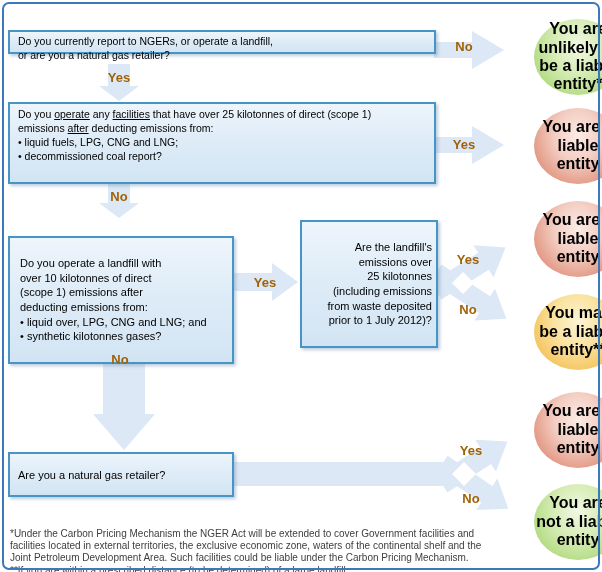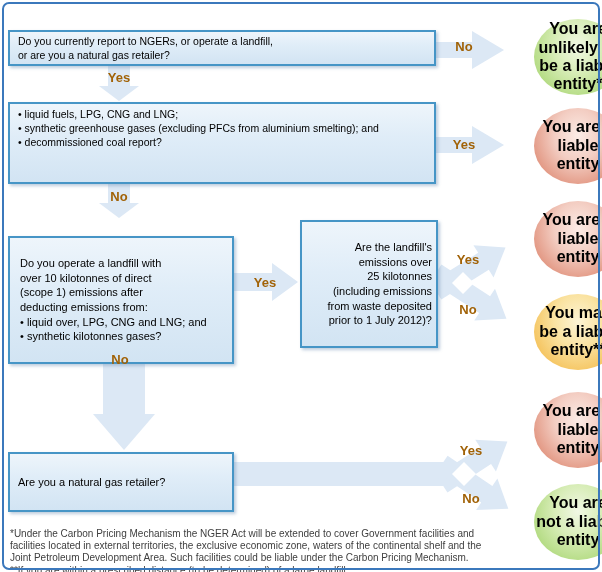--- a/index.html
+++ b/index.html
@@ -4,27 +4,27 @@
 <style>
   html,body{margin:0;padding:0;background:#fff;}
   #stage{position:relative;width:602px;height:572px;background:#ffffff;
          font-family:"Liberation Sans",sans-serif;overflow:hidden;}
   .frame{position:absolute;left:2px;top:2px;right:2px;bottom:2px;
          border:2px solid #3b78bc;border-radius:7px;pointer-events:none;z-index:4;}
   #arrows{position:absolute;left:0;top:0;z-index:1;}
   .qbox{position:absolute;box-sizing:border-box;border:2px solid #4695c6;
         background:linear-gradient(180deg,#eef5fb 0%,#e0edf8 40%,#d2e4f3 100%);
         box-shadow:2px 2px 3px rgba(110,145,180,0.45);color:#000;z-index:2;}
-  .q1{left:8px;top:30px;width:428px;height:36px;font-size:10.5px;line-height:1.3;padding:3px 8px;}
+  .q1{left:8px;top:30px;width:428px;height:24px;font-size:10.5px;line-height:1.3;padding:3px 8px;}
   .q2{left:8px;top:102px;width:428px;height:82px;font-size:10.5px;line-height:1.32;padding:4px 8px;}
   .q3{left:8px;top:220px;width:226px;height:128px;font-size:11px;line-height:1.32;
       display:flex;flex-direction:column;justify-content:center;padding:0 2px 0 10px;margin-top:16px;}
   .q4{left:300px;top:220px;width:138px;height:128px;font-size:11px;line-height:1.32;
       display:flex;flex-direction:column;justify-content:center;padding:0 4px 0 9px;text-align:right;}
-  .q5{left:8px;top:452px;width:226px;height:60px;font-size:11px;
+  .q5{left:8px;top:452px;width:226px;height:45px;font-size:11px;
       display:flex;align-items:center;padding:0 4px 0 8px;}
   .ml{white-space:pre-line;}
   .u{text-decoration:underline;}
   .bullet{white-space:nowrap;}
   .outcome{position:absolute;left:534px;width:88px;height:76px;border-radius:50%;
            display:flex;align-items:center;justify-content:center;text-align:center;
            font-weight:bold;font-size:16px;line-height:1.15;color:#000;z-index:2;}
   .green{background:radial-gradient(ellipse at 50% 36%,#f1f8e4 0%,#d8edb8 38%,#b5dc85 74%,#9aca63 100%);}
   .red{background:radial-gradient(ellipse at 50% 36%,#fcece6 0%,#f3cdc2 38%,#e39a86 74%,#d3705a 100%);}
   .yellow{background:radial-gradient(ellipse at 50% 36%,#fdf4d5 0%,#fae3a2 38%,#f5c45f 76%,#eda233 100%);}
@@ -62,22 +62,22 @@
       </g>
     </g>
     <polygon fill="#ffffff" points="463,272 474,283 463,294 452,283"></polygon>
     <polygon fill="#ffffff" points="464,462 476,474 464,486 452,474"></polygon>
   </svg>
 
   <div class="qbox q1 ml">Do you currently report to NGERs, or operate a landfill,
 or are you a natural gas retailer?</div>
 
   <div class="qbox q2">
+    <div><span>Do you </span><span class="u">operate</span><span> any </span><span class="u">facilities</span><span> that have over 25 kilotonnes of direct (scope 1)</span><br><span>emissions </span><span class="u">after</span><span> deducting emissions from:</span></div>
     <div class="bullet">• liquid fuels, LPG, CNG and LNG;</div>
-    <div class="bullet">• synthetic greenhouse gases (excluding PFCs from aluminium smelting); and</div>
     <div class="bullet">• decommissioned coal report?</div>
   </div>
 
   <div class="qbox q3">
     <div class="ml">Do you operate a landfill with
 over 10 kilotonnes of direct
 (scope 1) emissions after
 deducting emissions from:</div>
     <div class="bullet">• liquid over, LPG, CNG and LNG; and</div>
     <div class="bullet">• synthetic kilotonnes gases?</div>

